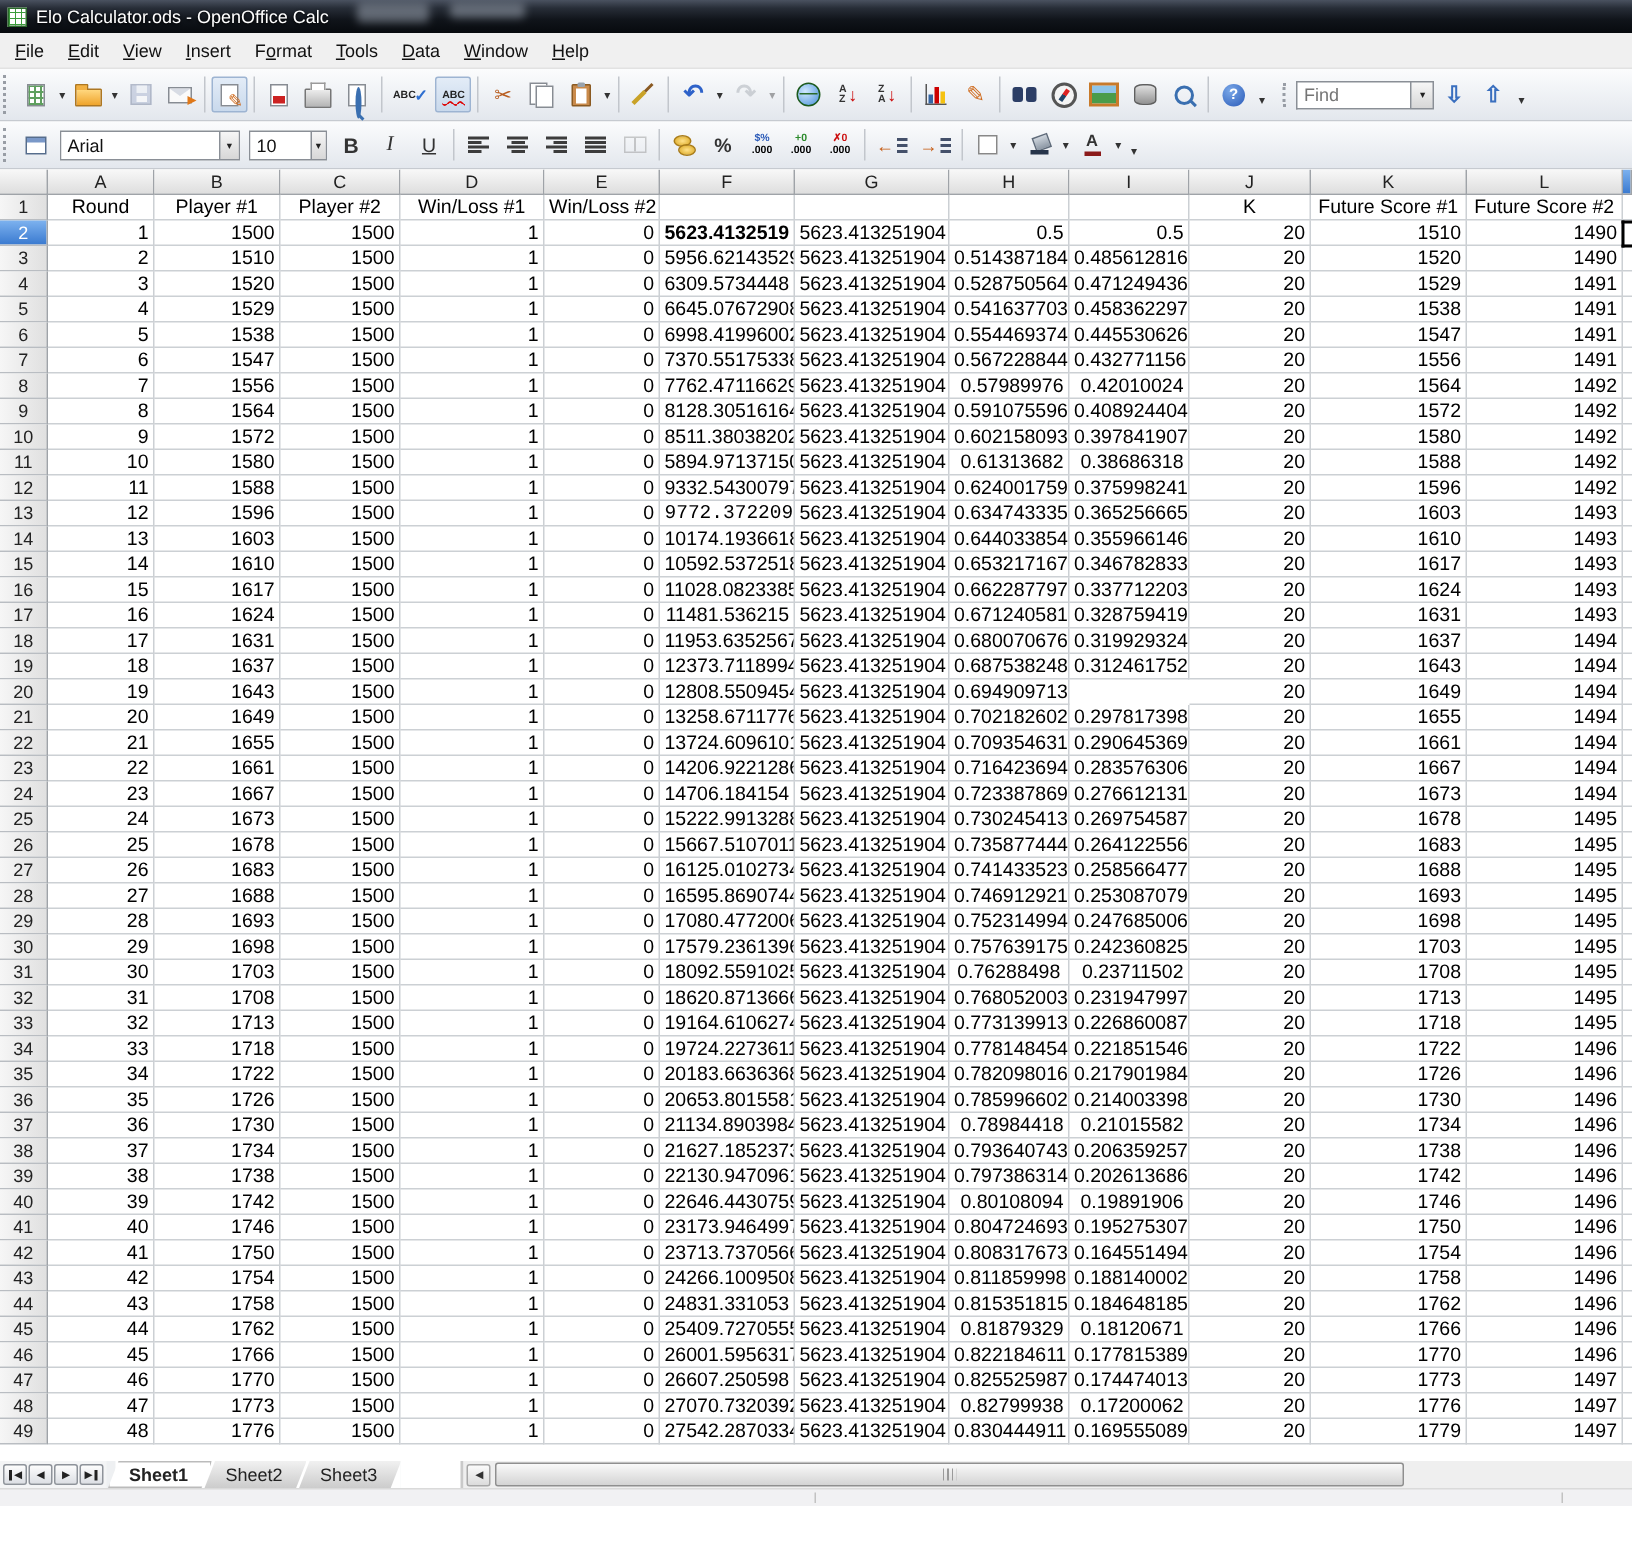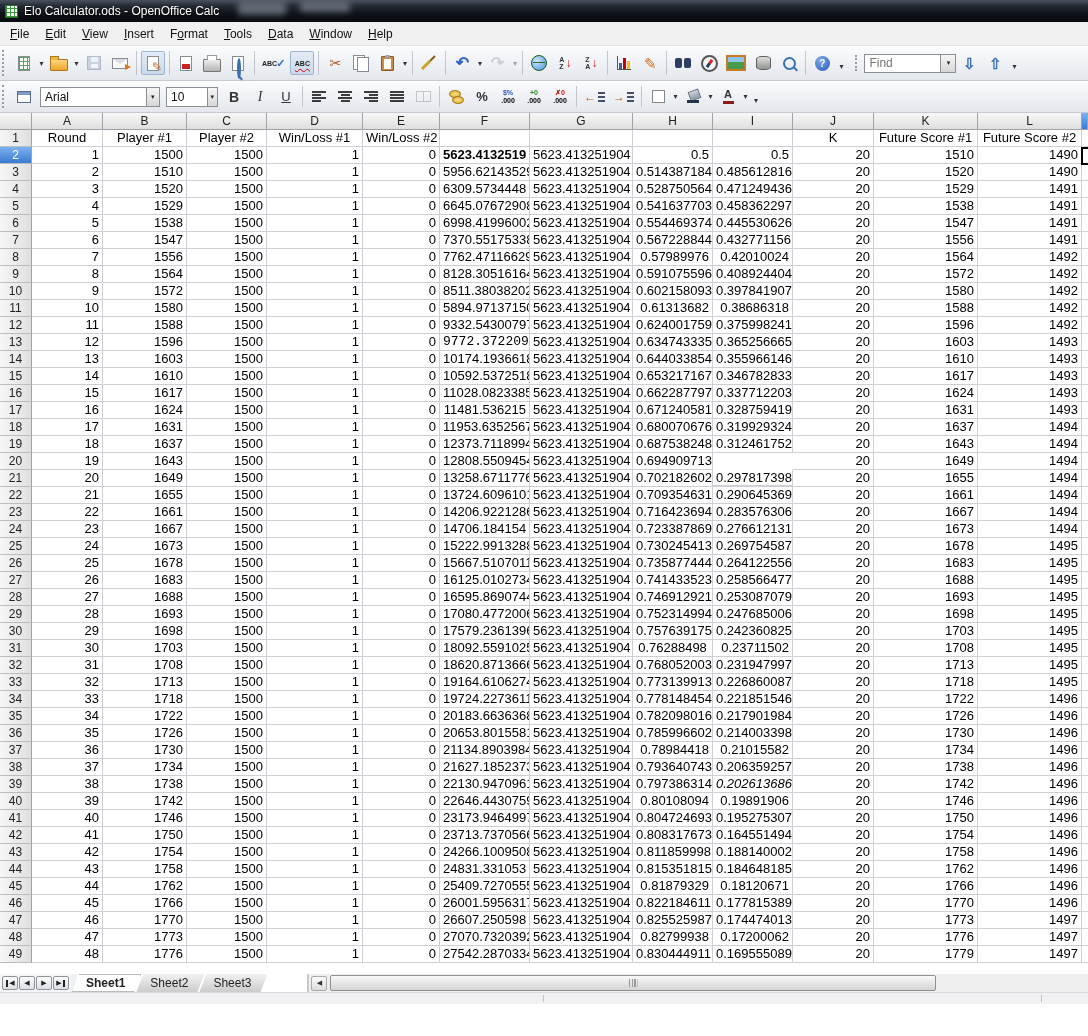--- a/index.html
+++ b/index.html
@@ -1099,21 +1099,21 @@
         <div class="gr">
           <span class="rh" style="width: 32px; flex: 0 0 32px;">39</span>
           <span class="gc" style="width: 71px; flex: 0 0 71px;">38</span>
           <span class="gc" style="width: 84px; flex: 0 0 84px;">1738</span>
           <span class="gc" style="width: 80px; flex: 0 0 80px;">1500</span>
           <span class="gc" style="width: 96px; flex: 0 0 96px;">1</span>
           <span class="gc" style="width: 77px; flex: 0 0 77px;">0</span>
           <span class="gc" style="width: 90px; flex: 0 0 90px;">22130.9470961</span>
           <span class="gc" style="width: 103px; flex: 0 0 103px;">5623.413251904</span>
           <span class="gc" style="width: 80px; flex: 0 0 80px;">0.797386314</span>
-          <span class="gc" style="width: 80px; flex: 0 0 80px; font-style: italic;">0.202613686</span>
+          <span class="gc" style="width: 80px; flex: 0 0 80px;">0.202613686</span>
           <span class="gc" style="width: 81px; flex: 0 0 81px;">20</span>
           <span class="gc" style="width: 104px; flex: 0 0 104px;">1742</span>
           <span class="gc" style="width: 104px; flex: 0 0 104px;">1496</span>
           <span class="gc" style="width: 6px; flex: 0 0 6px;"></span>
         </div>
         <div class="gr">
           <span class="rh" style="width: 32px; flex: 0 0 32px;">40</span>
           <span class="gc" style="width: 71px; flex: 0 0 71px;">39</span>
           <span class="gc" style="width: 84px; flex: 0 0 84px;">1742</span>
           <span class="gc" style="width: 80px; flex: 0 0 80px;">1500</span>

